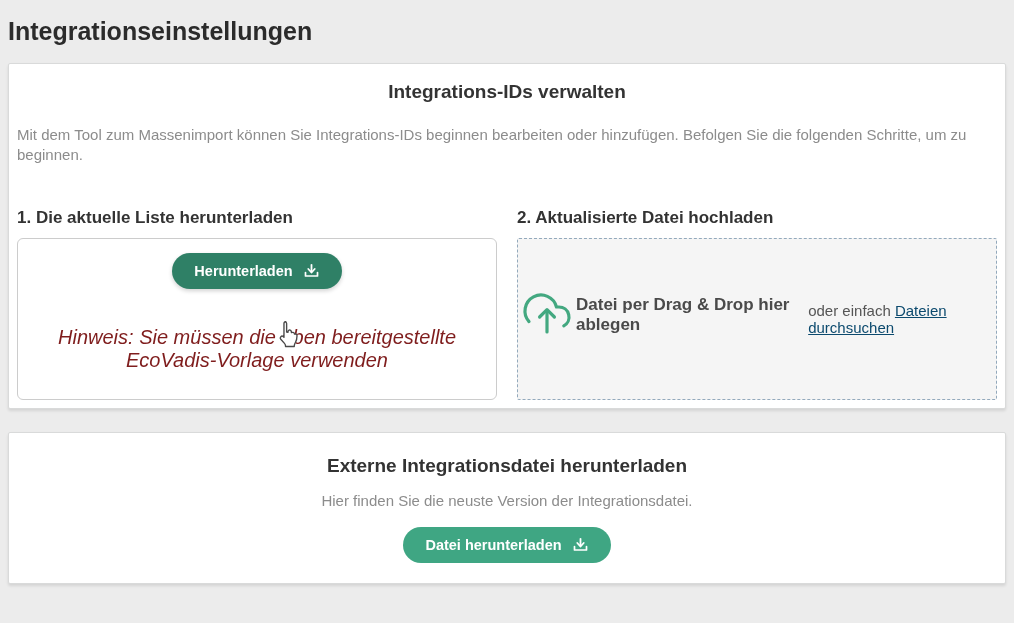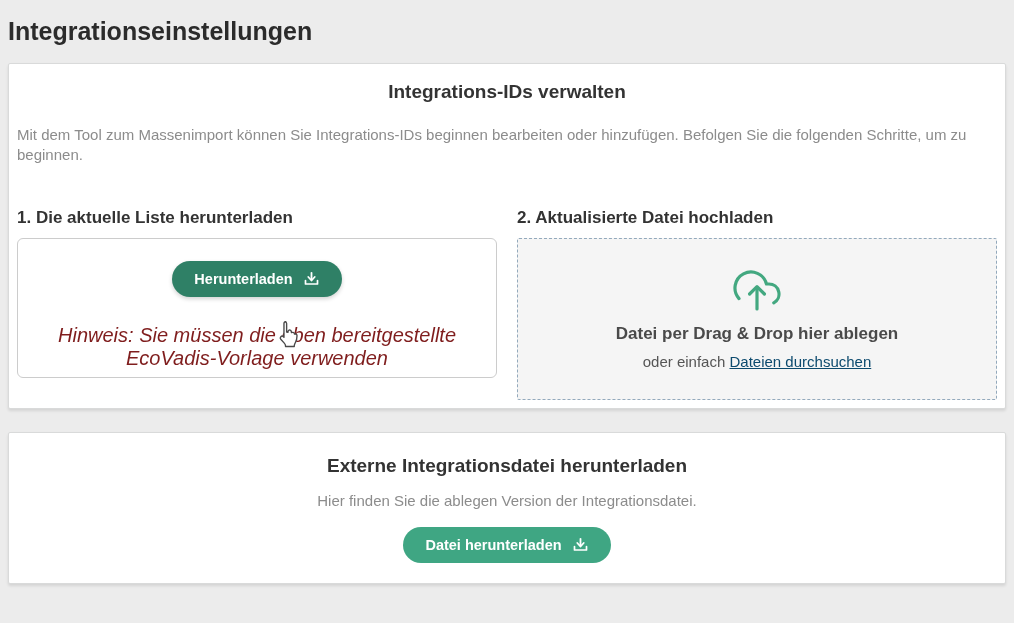--- a/index.html
+++ b/index.html
@@ -54,27 +54,26 @@
     font-size: 17px;
     line-height: 22px;
     font-weight: bold;
     color: #333;
     margin: 42px 0 9px;
   }
 
   .download-box {
     border: 1px solid #cccccc;
     border-radius: 6px;
-    height: 140px;
+    height: 162px;
     display: flex;
     flex-direction: column;
     align-items: center;
-    justify-content: center;
     padding-top: 14px;
-    gap: 27px;
+    gap: 37px;
     background: #fff;
   }
 
   .hint {
     font-style: italic;
     font-size: 20px;
     color: #7f1d1d;
     text-align: center;
     padding: 0 10px;
   }
@@ -99,21 +98,21 @@
     background: #2f8066;
     box-shadow: 0 2px 4px rgba(0,0,0,0.18);
   }
 
   .dropzone {
     border: 1px dashed #93a9bc;
     border-radius: 2px;
     background: #f5f5f5;
     height: 162px;
     display: flex;
-    flex-direction: column;
+    flex-direction: row;
     align-items: center;
     justify-content: center;
   }
   .dropzone .cloud { margin-bottom: 10px; }
   .dz-title {
     font-size: 17px;
     font-weight: bold;
     color: #4a4a4a;
     margin-bottom: 9px;
   }
@@ -183,21 +182,21 @@
           <div class="dz-title">Datei per Drag &amp; Drop hier ablegen</div>
           <div class="dz-sub"><span>oder einfach </span><a class="dz-link">Dateien durchsuchen</a></div>
         </div>
       </div>
 
     </div>
   </div>
 
   <div class="card card-external">
     <h2 class="card-heading">Externe Integrationsdatei herunterladen</h2>
-    <p class="card-desc">Hier finden Sie die ablegen Version der Integrationsdatei.</p>
+    <p class="card-desc">Hier finden Sie die neuste Version der Integrationsdatei.</p>
     <button class="btn-green">
       <span>Datei herunterladen</span>
       <span style="display:inline-flex;">
         <svg width="17" height="16" viewBox="0 0 17 16" fill="none">
           <path d="M2.5 9.5 V13 H14.5 V9.5" stroke="#ffffff" stroke-width="1.7" stroke-linecap="round" stroke-linejoin="round"></path>
           <path d="M8.5 1.8 V8.8" stroke="#ffffff" stroke-width="1.8" stroke-linecap="round"></path>
           <path d="M5.3 6 L8.5 9.5 L11.7 6" stroke="#ffffff" stroke-width="1.8" stroke-linecap="round" stroke-linejoin="round"></path>
         </svg>
       </span>
     </button>

